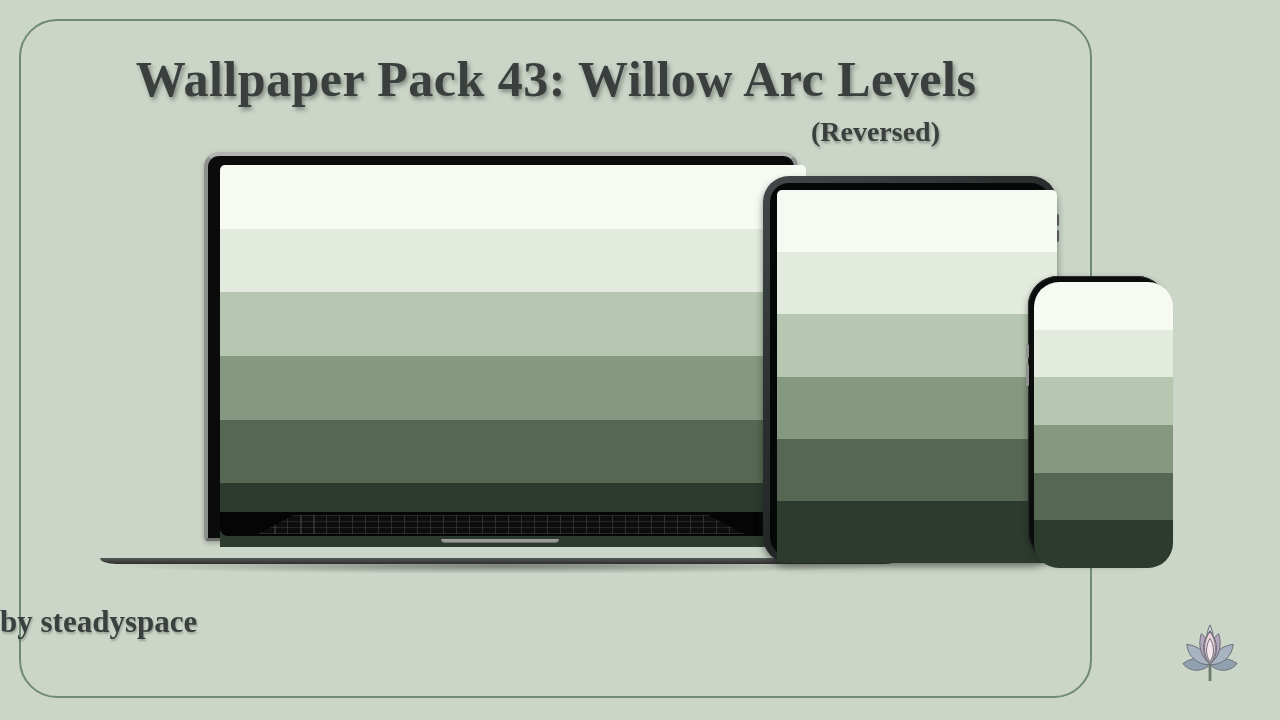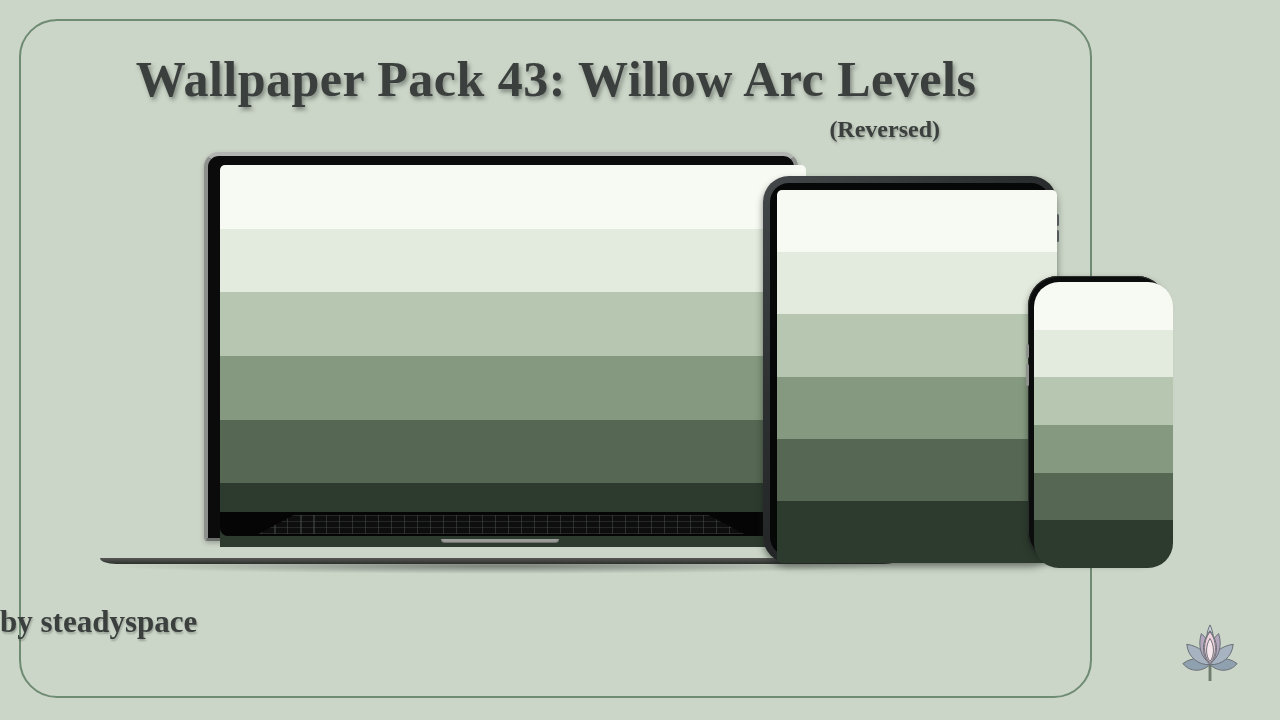--- a/index.html
+++ b/index.html
@@ -22,21 +22,21 @@
   
   .title{
     position:absolute;left:0;top:50px;width:100%;
     margin:0;text-align:center;
     font-size:50px;font-weight:700;letter-spacing:.5px;
     color:var(--text,#3b403e);
     text-shadow:2px 3px 4px rgba(40,45,42,.45);
   }
   .subtitle{
     position:absolute;top:116px;right:172px;
-    font-size:24px;font-weight:700;
+    font-size:28px;font-weight:700;
     color:var(--text,#3b403e);
     text-shadow:1px 2px 3px rgba(40,45,42,.4);
   }
   .credit{
     position:absolute;left:0;top:604px;width:100%;
     font-size:31px;font-weight:700;
     color:var(--text,#3b403e);
     text-shadow:1px 2px 2px rgba(40,45,42,.3);
   }
 

